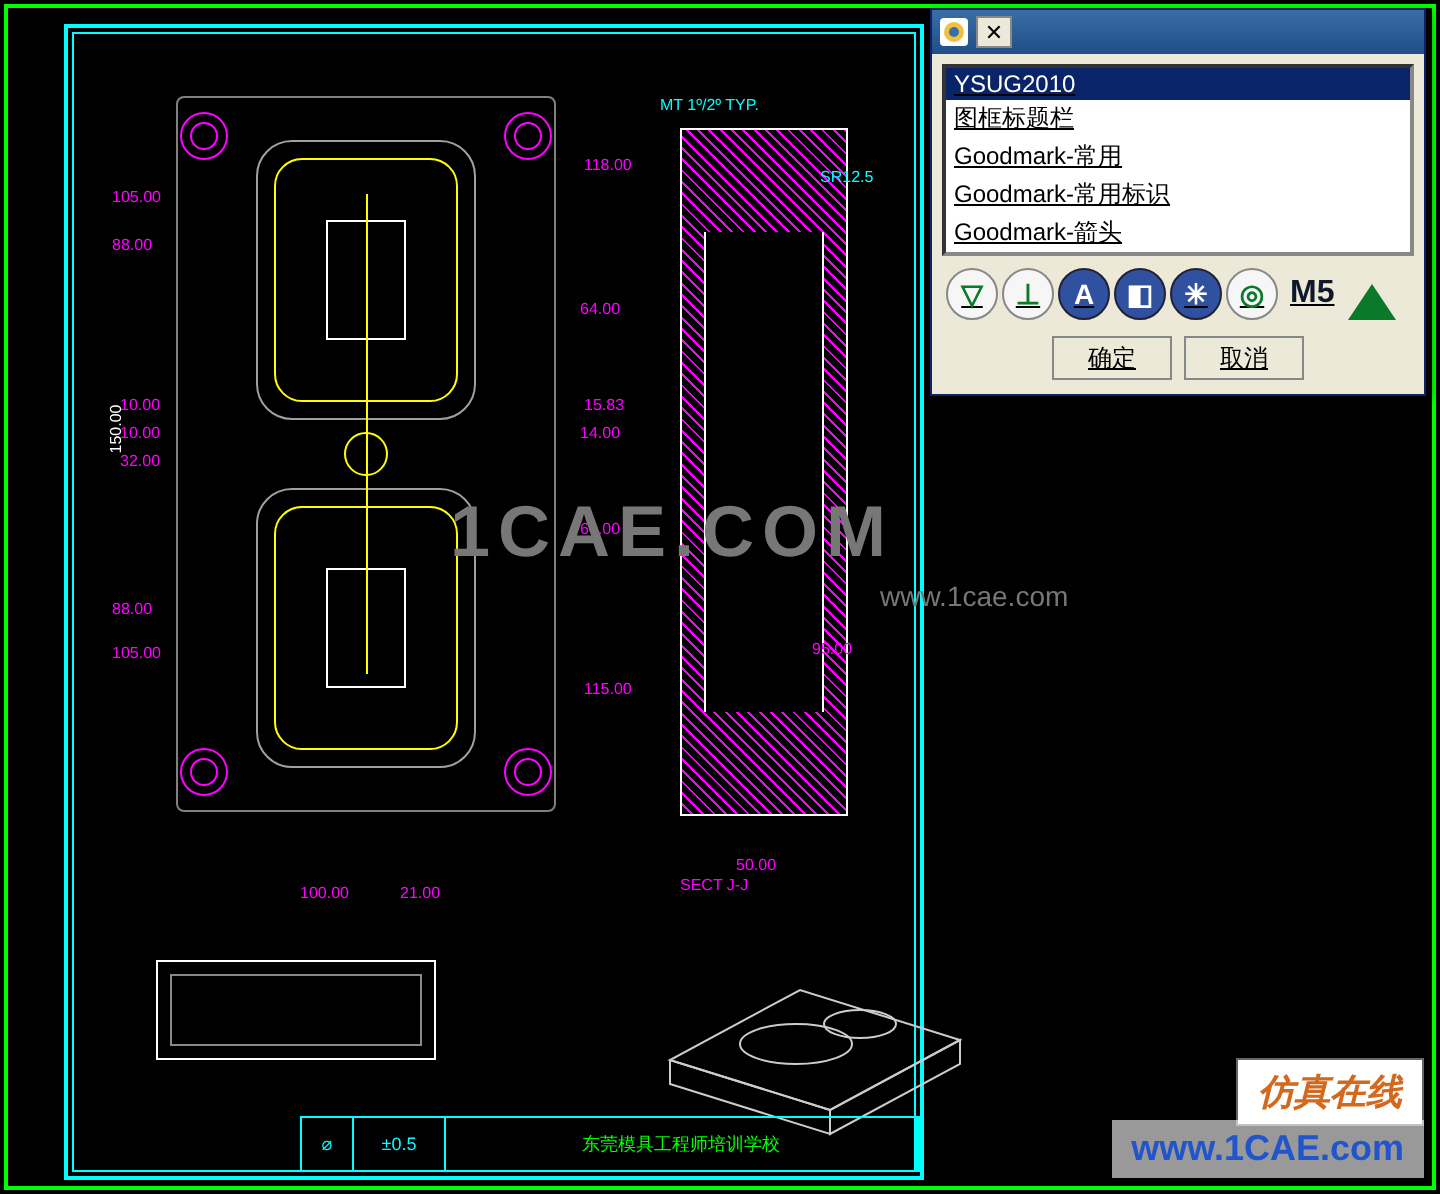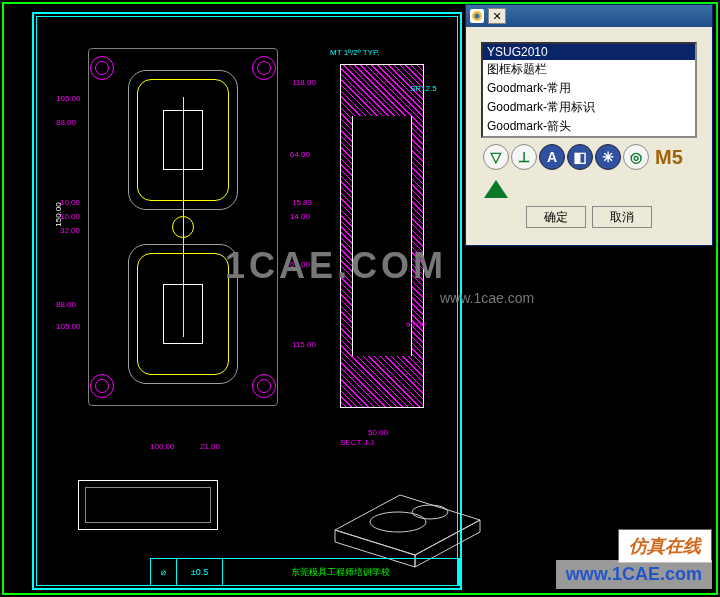--- a/index.html
+++ b/index.html
@@ -202,21 +202,21 @@
 }
 .titlebar .ttl { flex:1; font-size:12px; }
 .titlebar .closebtn {
   width:18px; height:16px;
   background:#ece9d8;
   border:1px solid #888;
   display:flex; align-items:center; justify-content:center;
   font-size:11px; color:#000;
   cursor:pointer;
 }
-.dlg-body { padding:15px; }
+.dlg-body { padding:5px;text-decoration:underline; }
 .listbox {
   background:#fff;
   border:2px inset #888;
   height:96px;
   overflow-y:scroll;
   font-size:12px;
 }
 .listbox .item {
   padding:1px 4px;
   color:#000;
@@ -235,21 +235,21 @@
   width:26px; height:26px;
   border:1px solid #888;
   border-radius:50%;
   display:flex; align-items:center; justify-content:center;
   font-size:14px; font-weight:bold;
   cursor:pointer;
   background:#f6f6f6;
 }
 .sym.blue { background:#3050a0; color:#fff; border-color:#223; }
 .sym.green { color:#0a7a2a; }
-.sym.txt { border:none; border-radius:0; background:none; font-size:20px; width:auto; padding:0 4px; color:#a16207; }
+.sym.txt { border:none; border-radius:0; background:none; font-size:16px; width:auto; padding:0 4px; color:#0f172a; }
 .sym.tri {
   border:none; background:none;
   position:relative;
 }
 .sym.tri::before{
   content:""; position:absolute;
   border:12px solid transparent;
   border-bottom:18px solid #0a7a2a;
   top:-4px; left:1px;
 }

